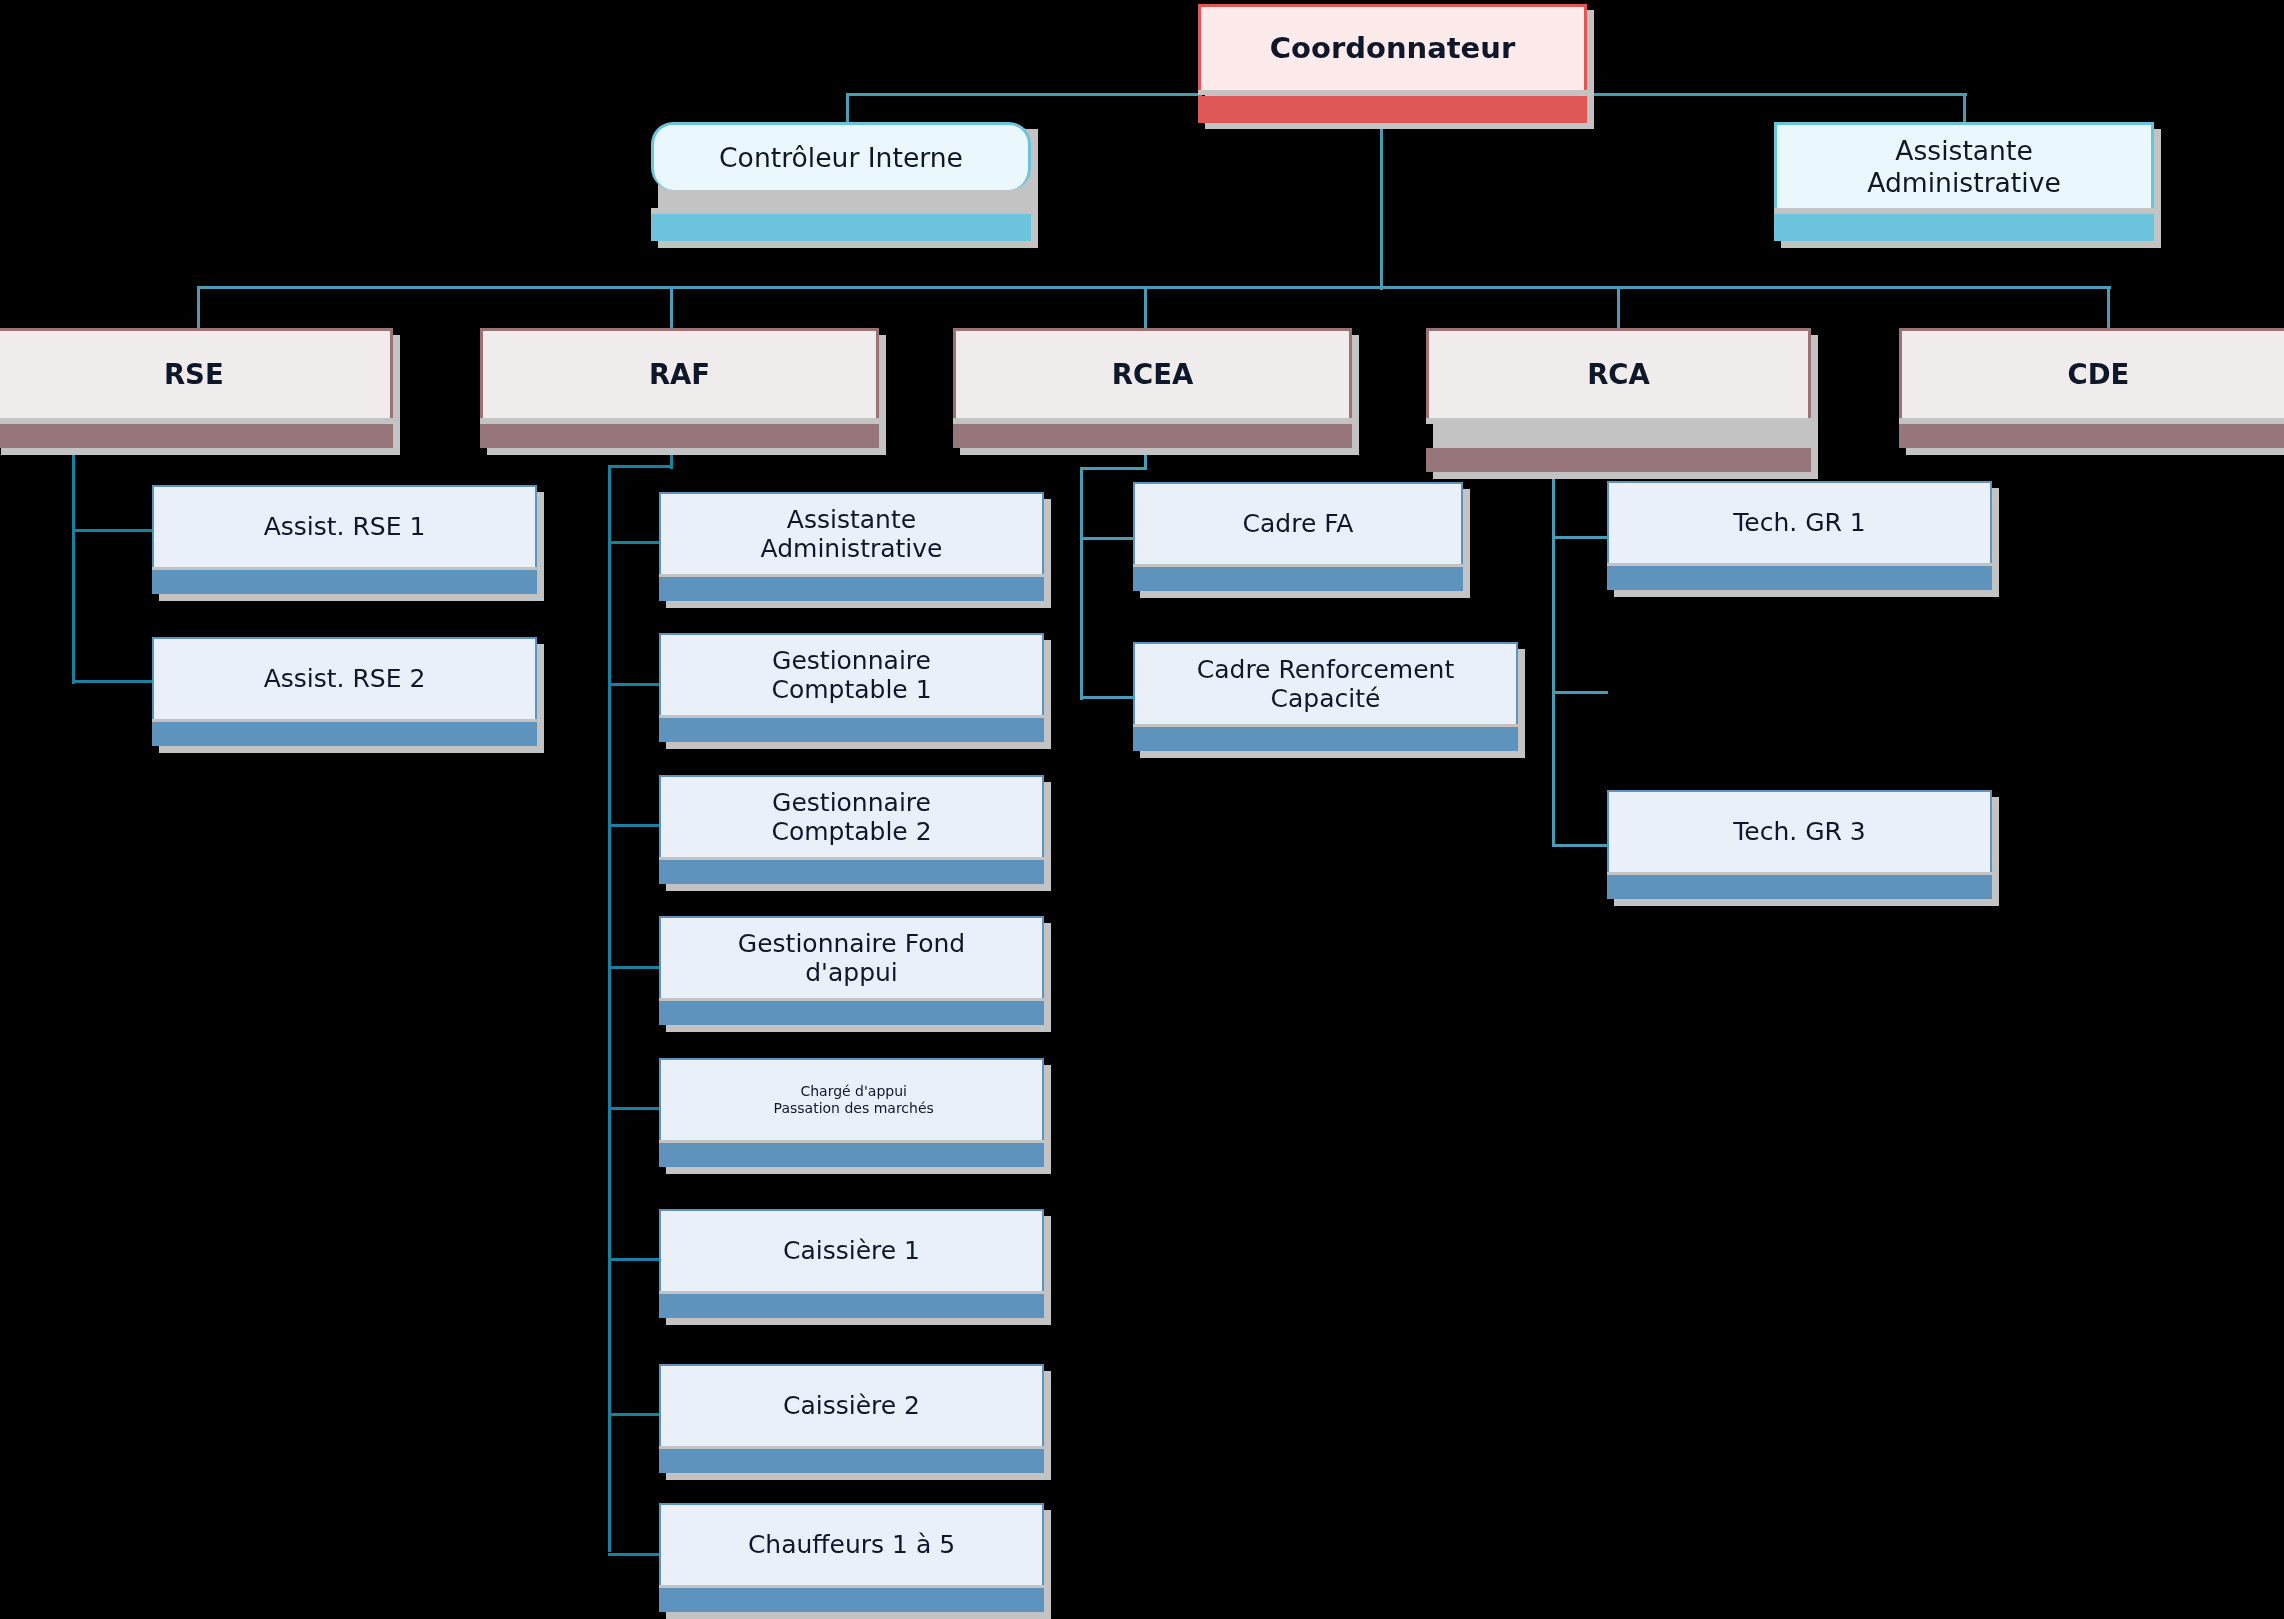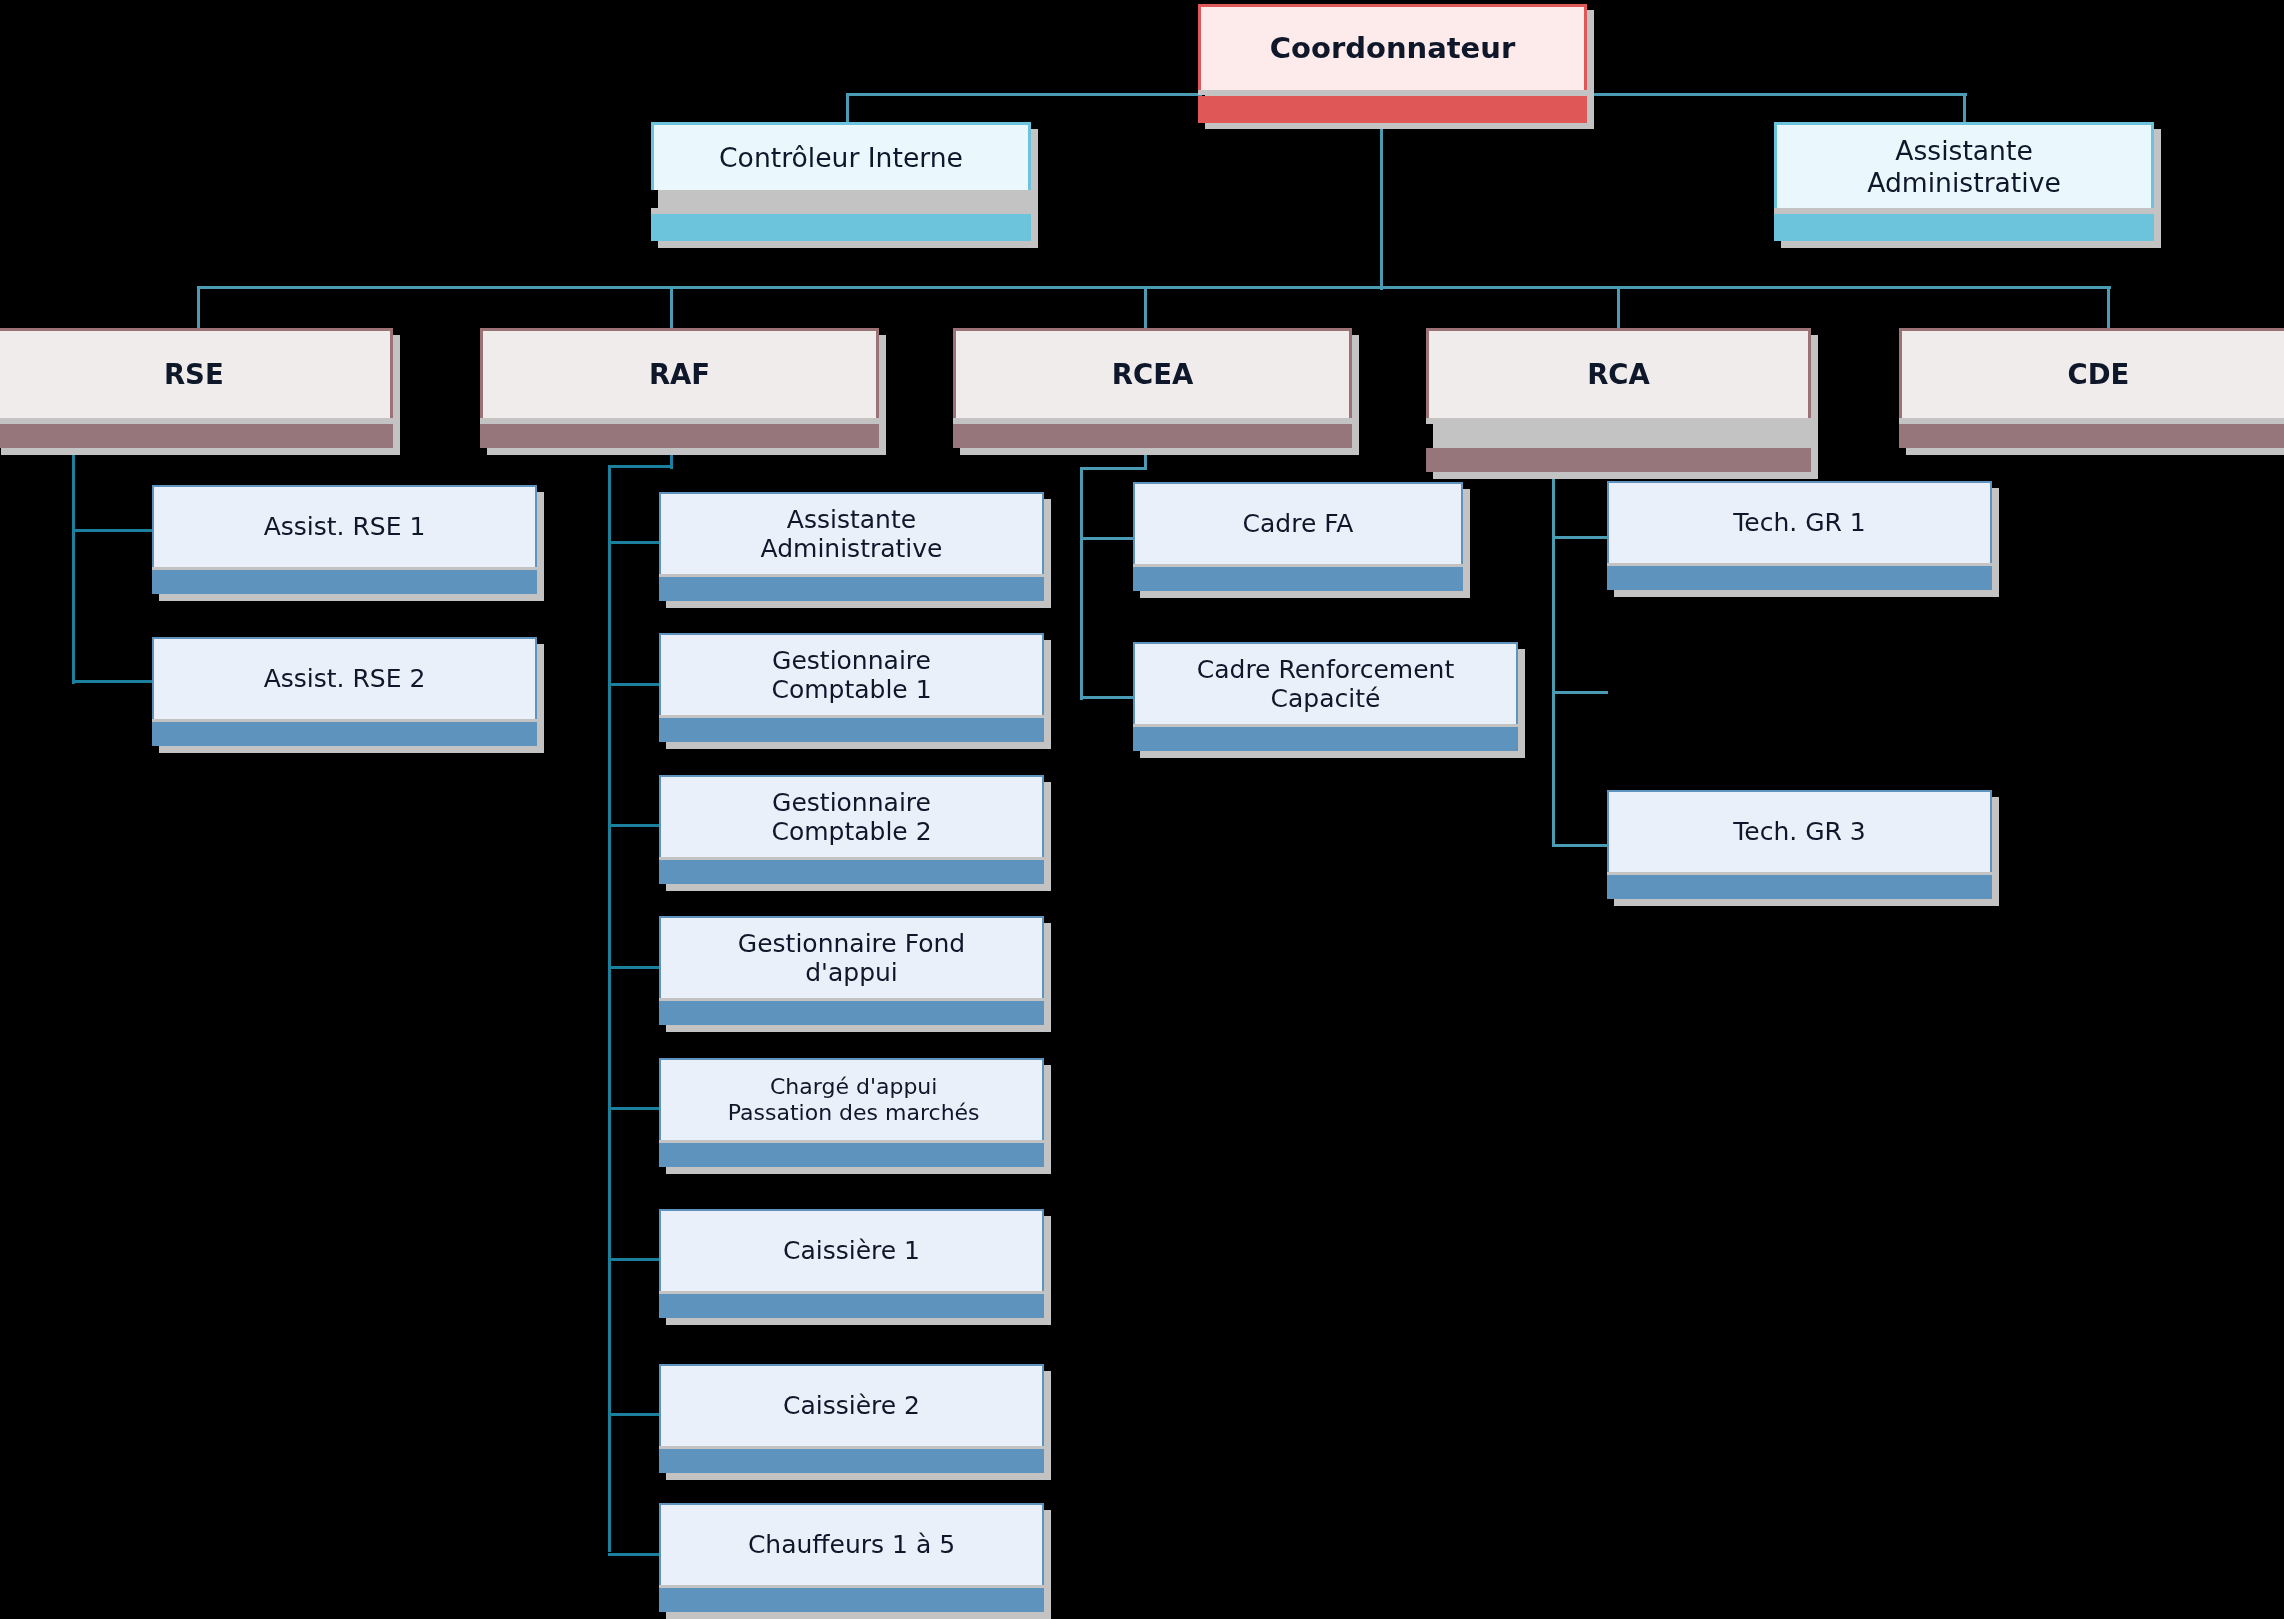--- a/index.html
+++ b/index.html
@@ -91,21 +91,21 @@
   .n-div .band { background: #96767a; }
 
   
   .n-leaf .body {
     background: #e9f0f9;
     border: 2.8px solid #5d93bd;
     border-bottom: none;
     font-size: 25px;
   }
   .n-leaf .band { background: #5d93bd; }
-  .n-leaf.small .body { font-size: 22px; padding-left: 12px; }
+  .n-leaf.small .body { font-size: 14px; padding-left: 12px; }
 </style>
 </head>
 <body>
 
 <div id="chart">
 
   <div class="conn h" style="left:846px; top:93px; width:356px;"></div>
   <div class="conn v" style="left:846px; top:93px; height:64px;"></div>
 
   <div class="conn h" style="left:1587px; top:93px; width:380px;"></div>
@@ -153,21 +153,21 @@
     <div class="shadow"></div>
     <div class="body" style="height:86px;">
       <span>Coordonnateur</span>
     </div>
     <div class="bandgap" style="top:86px;"></div>
     <div class="band" style="height:26.6px;"></div>
   </div>
 
   <div class="node n-staff" style="left:651px; top:122px; width:380px; height:119px;">
     <div class="shadow"></div>
-    <div class="body" style="height:68px;">
+    <div class="body" style="height:68px;border-radius:22px;">
       <span>Contrôleur Interne</span>
     </div>
     <div class="bandgap" style="top:86px;"></div>
     <div class="band" style="height:26.6px;"></div>
   </div>
 
   <div class="node n-staff" style="left:1774px; top:122px; width:380px; height:119px;">
     <div class="shadow"></div>
     <div class="body multiline" style="height:86px;">
       <span style="white-space:pre-line;">Assistante

